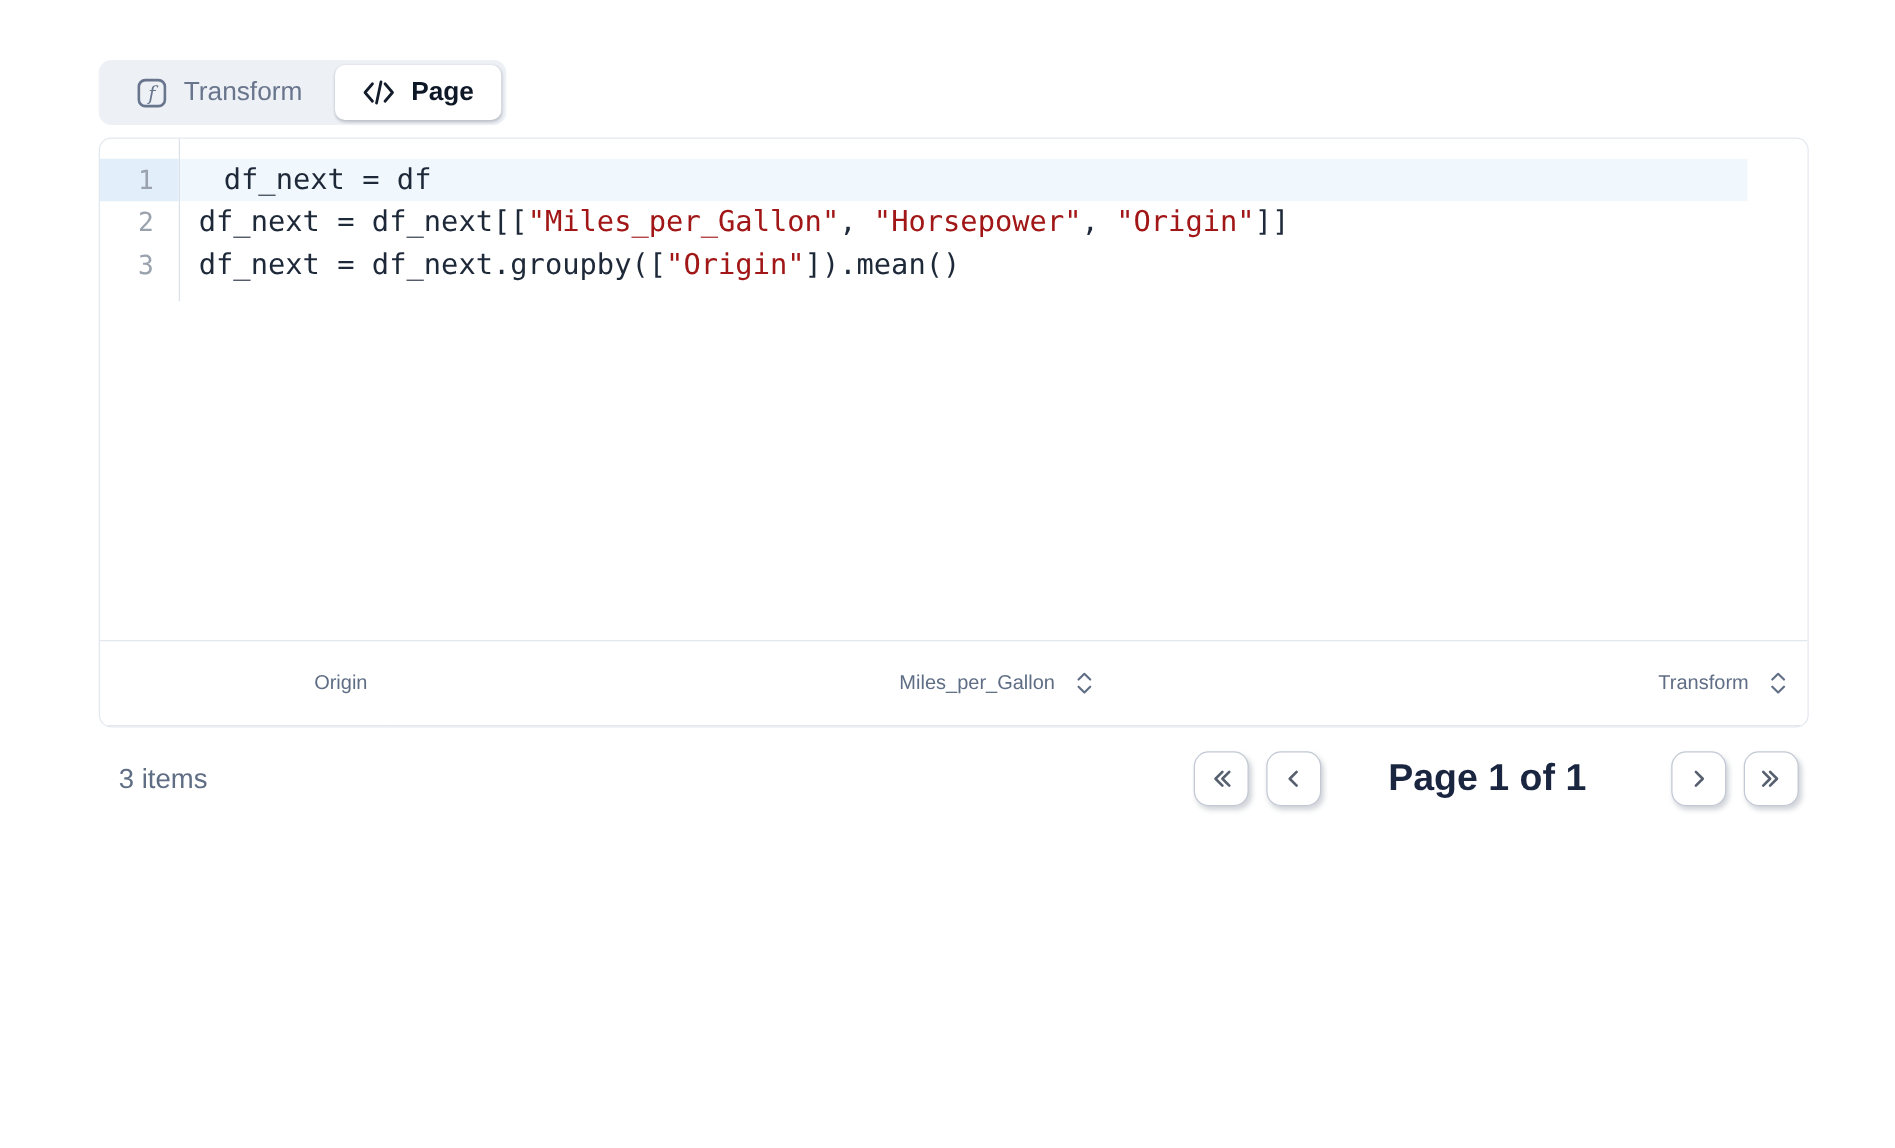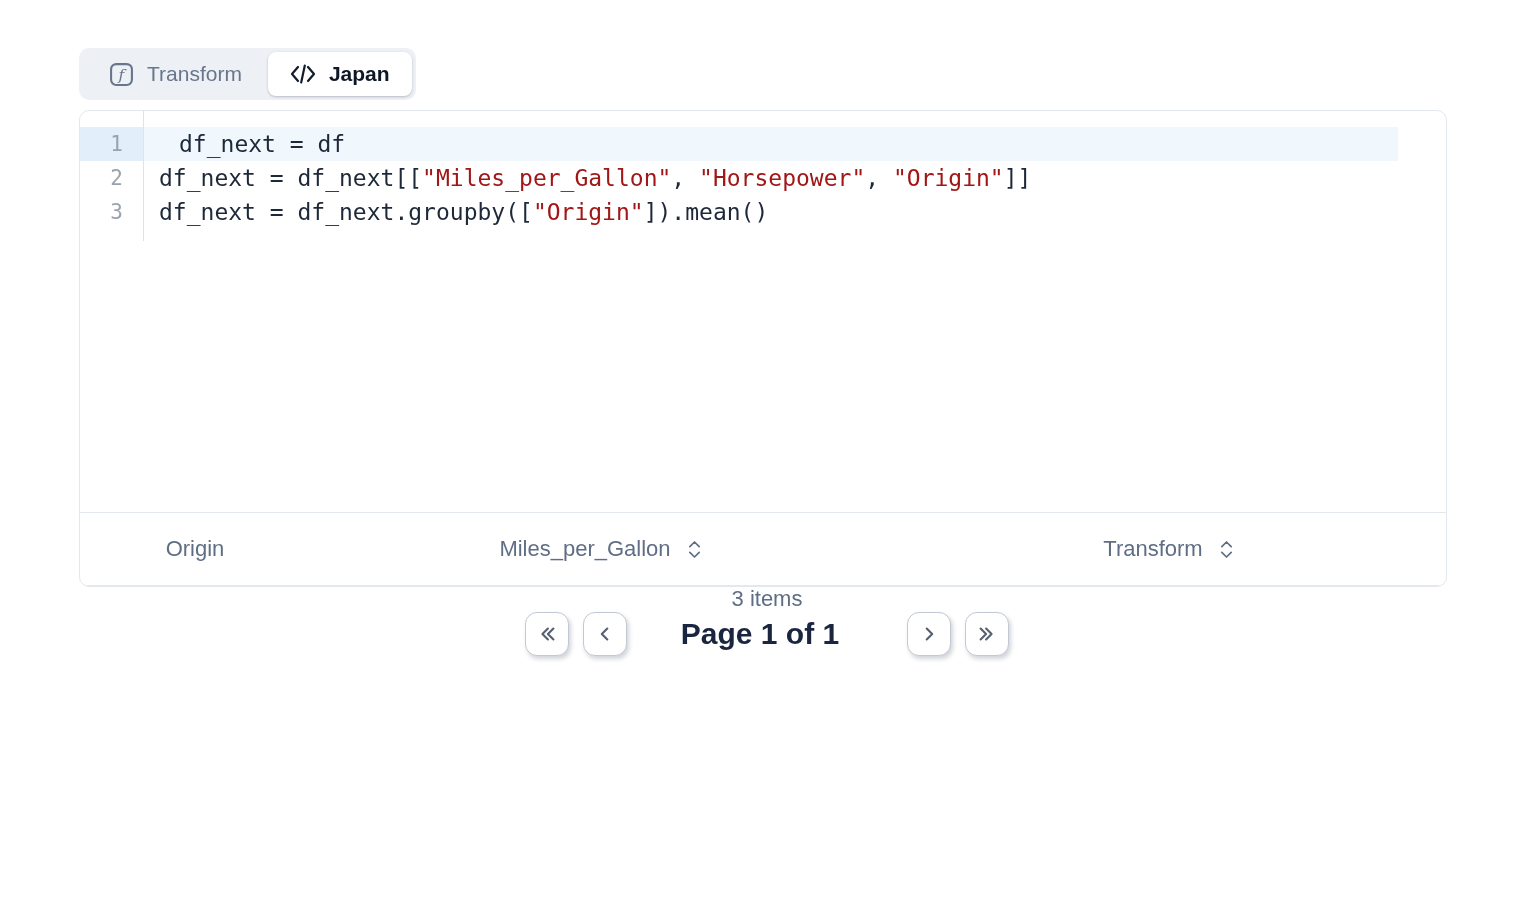--- a/index.html
+++ b/index.html
@@ -49,40 +49,39 @@
   .code-row.active .gutter-cell { background: var(--active-line-gutter); }
   .code-row.active .code-text { background: var(--active-line); padding-left: 36px; }
   .tok-string { color: var(--string-token); }
   .tok-code { color: var(--code-text); }
   .gutter-divider { position: absolute; top: 0; left: 63px; width: 1px; height: 130px; background: #dde3ea; }
 
   
   table { width: 100%; border-collapse: collapse; }
   col.c1 { width: 230px; } col.c2 { width: 581px; }
   thead th {
-    font-weight: 400; color: var(--header-text); font-size: 22px;
-    text-align: center; padding: 23px 16px; border-bottom: 1px solid var(--border);
+    font-weight: 400; color: var(--header-text); font-size: 16px;
+    text-align: right; padding: 23px 16px; border-bottom: 1px solid var(--border);
   }
   .th-inner { display: inline-flex; align-items: center; gap: 16px; }
   tbody th[scope="row"] {
     font-weight: 700; color: #101b30; font-size: 22px; text-align: left;
     padding: 22px 16px; border-bottom: 1px solid var(--border);
   }
   tbody td {
     font-size: 22px; color: #1c2738; padding: 22px 16px;
     border-bottom: 1px solid var(--border);
   }
   tbody tr:last-child th, tbody tr:last-child td { border-bottom: none; }
 
   
   .footer {
     width: 1368px; margin-top: 13px; height: 56px;
-    display: flex; align-items: center; justify-content: flex-end;
+    display: flex; align-items: center; justify-content: space-between;
     padding: 0 8px 0 16px;
-    flex-direction: column;
   }
   .items-count { color: #5f6e85; font-size: 22px; }
   .pagination { display: flex; align-items: center; }
   .pg-btn {
     width: 44px; height: 44px; margin-left: 14px;
     border-radius: 12px; border: 1.5px solid #c2c9d4; background: #ffffff;
     display: flex; align-items: center; justify-content: center;
     box-shadow: 2px 3px 4px rgba(104,112,128,0.30); cursor: pointer;
   }
   .pg-btn:first-child { margin-left: 0; }
@@ -105,21 +104,21 @@
       <span>Transform</span>
     </div>
     <div class="tab active">
       <span style="display:flex">
         <svg width="26" height="20" viewBox="0 0 26 20" fill="none" stroke="#131c2b" stroke-width="2.2" stroke-linecap="round" stroke-linejoin="round">
           <polyline points="8,3 2,10 8,17"></polyline>
           <polyline points="18,3 24,10 18,17"></polyline>
           <line x1="14.8" y1="1.5" x2="11.2" y2="18.5"></line>
         </svg>
       </span>
-      <span>Japan</span>
+      <span>Page</span>
     </div>
   </div>
 
   
   <div class="panel">
 
     <div class="code-area">
       <div id="code-lines">
           <div class="code-row active">
             <div class="gutter-cell">1</div>

